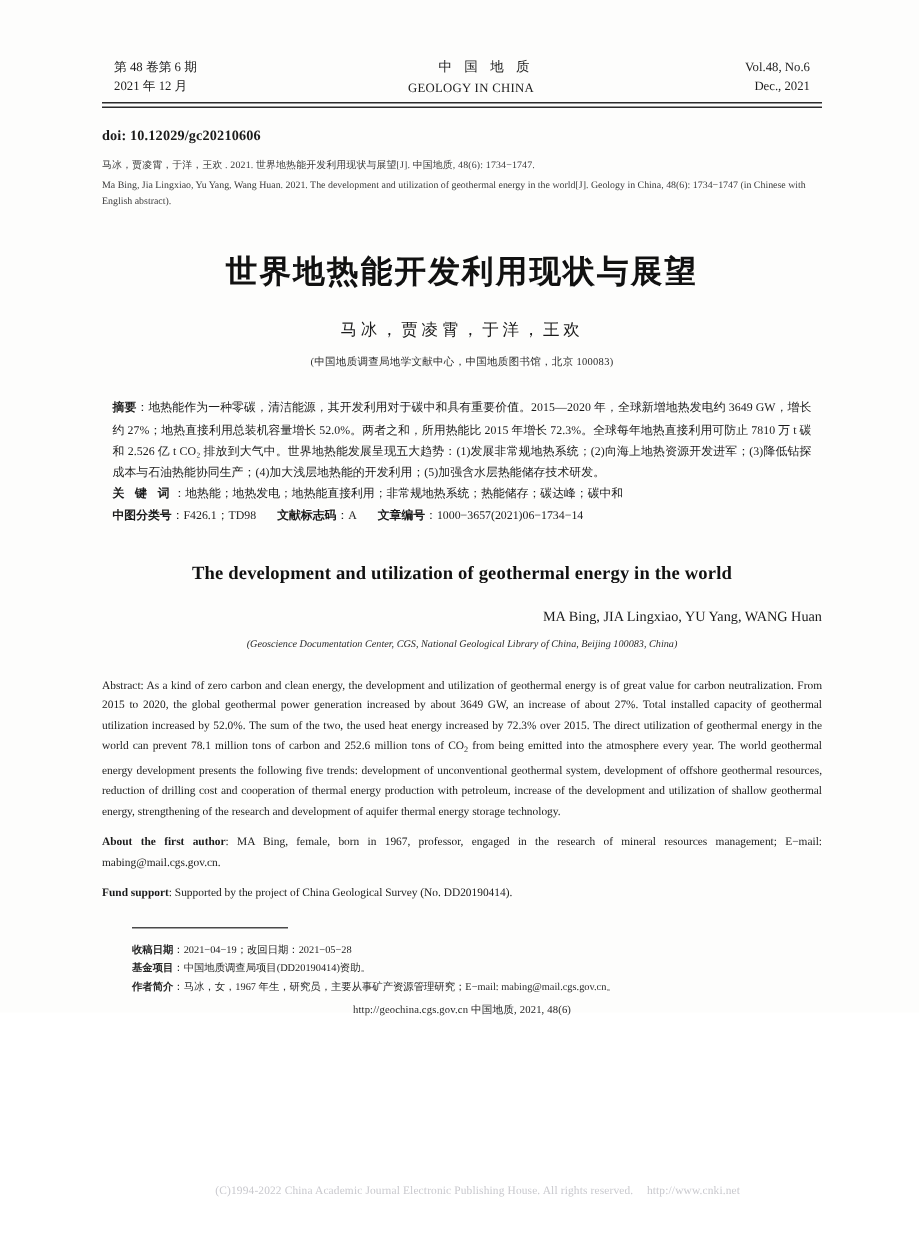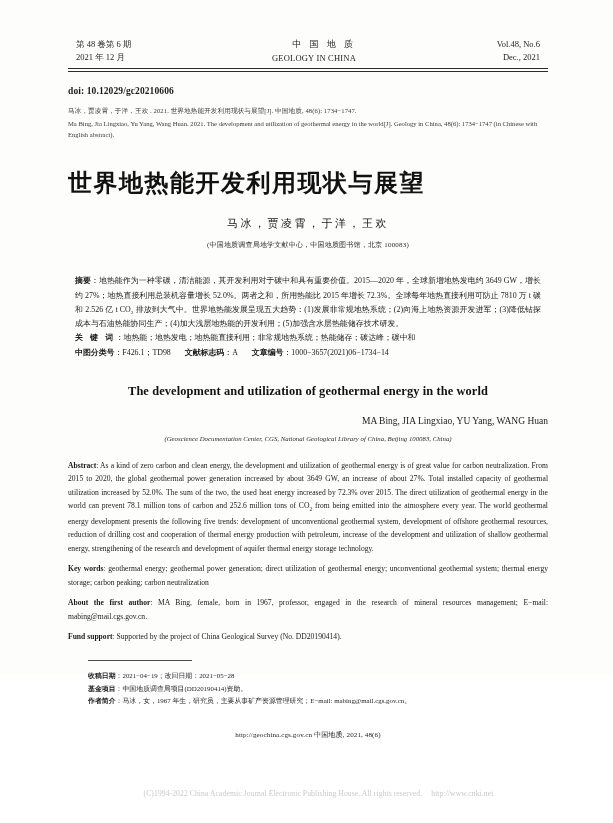--- a/index.html
+++ b/index.html
@@ -71,42 +71,42 @@
   .citation {
     font-size: 6.6px;
     line-height: 1.72;
     color: #3a3a3a;
     margin-bottom: 2px;
   }
   .citation.cn { letter-spacing: 0.1px; }
 
   
   .title-cn {
-    text-align: left;
-    font-size: 24px;
+    text-align: center;
+    font-size: 21px;
     font-weight: bold;
     letter-spacing: 1.5px;
     font-family: "DejaVu Sans", "Liberation Sans", sans-serif;
     margin-top: 27px;
     margin-bottom: 17px;
     color: #111;
   }
   .authors-cn {
     text-align: center;
     font-size: 11px;
     letter-spacing: 2.5px;
     margin-bottom: 9px;
     color: #1a1a1a;
   }
   .affil-cn {
     text-align: center;
     font-size: 7px;
     color: #2b2b2b;
     letter-spacing: 0.2px;
-    margin-bottom: 24px;
+    margin-bottom: 19px;
   }
 
   
   .abs-cn {
     font-size: 7.9px;
     line-height: 1.78;
     text-align: justify;
     color: #1a1a1a;
     margin: 0 7px 0 7px;
     letter-spacing: 0.05px;
@@ -152,21 +152,21 @@
     margin-bottom: 17px;
   }
 
   
   .abs-en {
     font-size: 7.6px;
     line-height: 1.78;
     text-align: justify;
     color: #1a1a1a;
   }
-  .abs-en .lbl { font-weight: bold; }
+  .abs-en .lbl { font-weight: normal; }
   .block-en {
     font-size: 7.6px;
     line-height: 1.78;
     text-align: justify;
     color: #1a1a1a;
     margin-top: 7px;
   }
   .block-en .lbl { font-weight: bold; }
   sub { font-size: 0.72em; }
 
@@ -181,21 +181,21 @@
     font-size: 6.9px;
     line-height: 1.85;
     color: #262626;
   }
   .footnotes .lbl { font-weight: bold; }
 
   .foot-url {
     text-align: center;
     font-size: 7.1px;
     color: #262626;
-    margin-top: 22px;
+    margin-top: 2px;
     letter-spacing: 0.1px;
   }
 
   
   .cnki {
     position: absolute;
     left: 0;
     top: 789px;
     width: 613px;
     text-align: center;
@@ -252,23 +252,20 @@
     </div>
 
     <div class="title-en">The development and utilization of geothermal energy in the world</div>
     <div class="authors-en">MA Bing, JIA Lingxiao, YU Yang, WANG Huan</div>
     <div class="affil-en">(Geoscience Documentation Center, CGS, National Geological Library of China, Beijing 100083, China)</div>
 
     <div class="abs-en">
       <span class="lbl">Abstract</span><span>: As a kind of zero carbon and clean energy, the development and utilization of geothermal energy is of great value for carbon neutralization. From 2015 to 2020, the global geothermal power generation increased by about 3649 GW, an increase of about 27%. Total installed capacity of geothermal utilization increased by 52.0%. The sum of the two, the used heat energy increased by 72.3% over 2015. The direct utilization of geothermal energy in the world can prevent 78.1 million tons of carbon and 252.6 million tons of CO</span><sub>2</sub><span> from being emitted into the atmosphere every year. The world geothermal energy development presents the following five trends: development of unconventional geothermal system, development of offshore geothermal resources, reduction of drilling cost and cooperation of thermal energy production with petroleum, increase of the development and utilization of shallow geothermal energy, strengthening of the research and development of aquifer thermal energy storage technology.</span>
     </div>
 
-    <div class="block-en">
-      <span class="lbl">Key words</span><span>: geothermal energy; geothermal power generation; direct utilization of geothermal energy; unconventional geothermal system; thermal energy storage; carbon peaking; carbon neutralization</span>
-    </div>
 
     <div class="block-en">
       <span class="lbl">About the first author</span><span>: MA Bing, female, born in 1967, professor, engaged in the research of mineral resources management; E−mail: mabing@mail.cgs.gov.cn.</span>
     </div>
 
     <div class="block-en">
       <span class="lbl">Fund support</span><span>: Supported by the project of China Geological Survey (No. DD20190414).</span>
     </div>
 
     <div class="foot-rule"></div>

